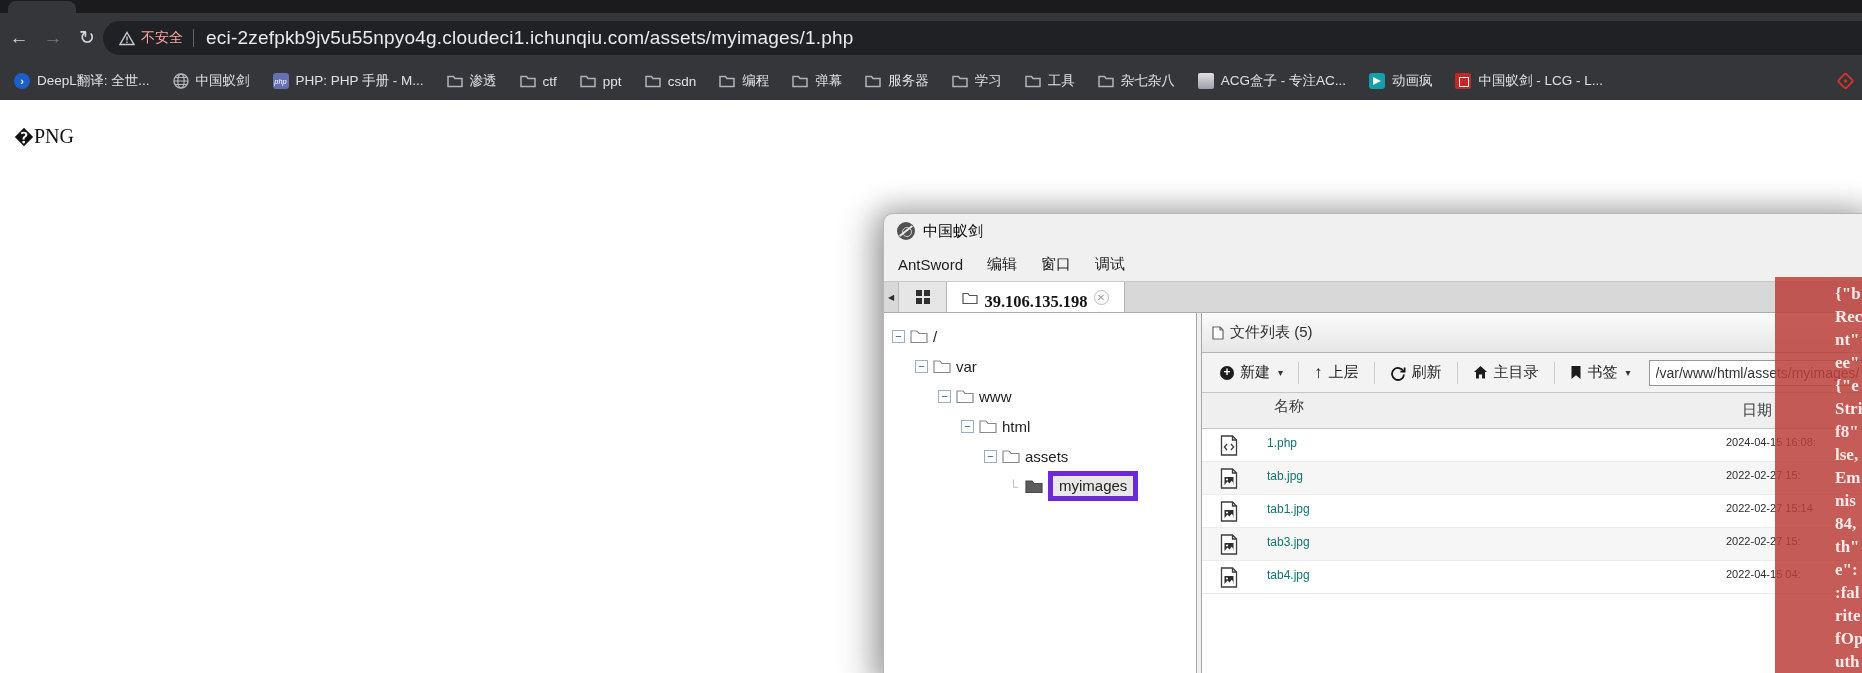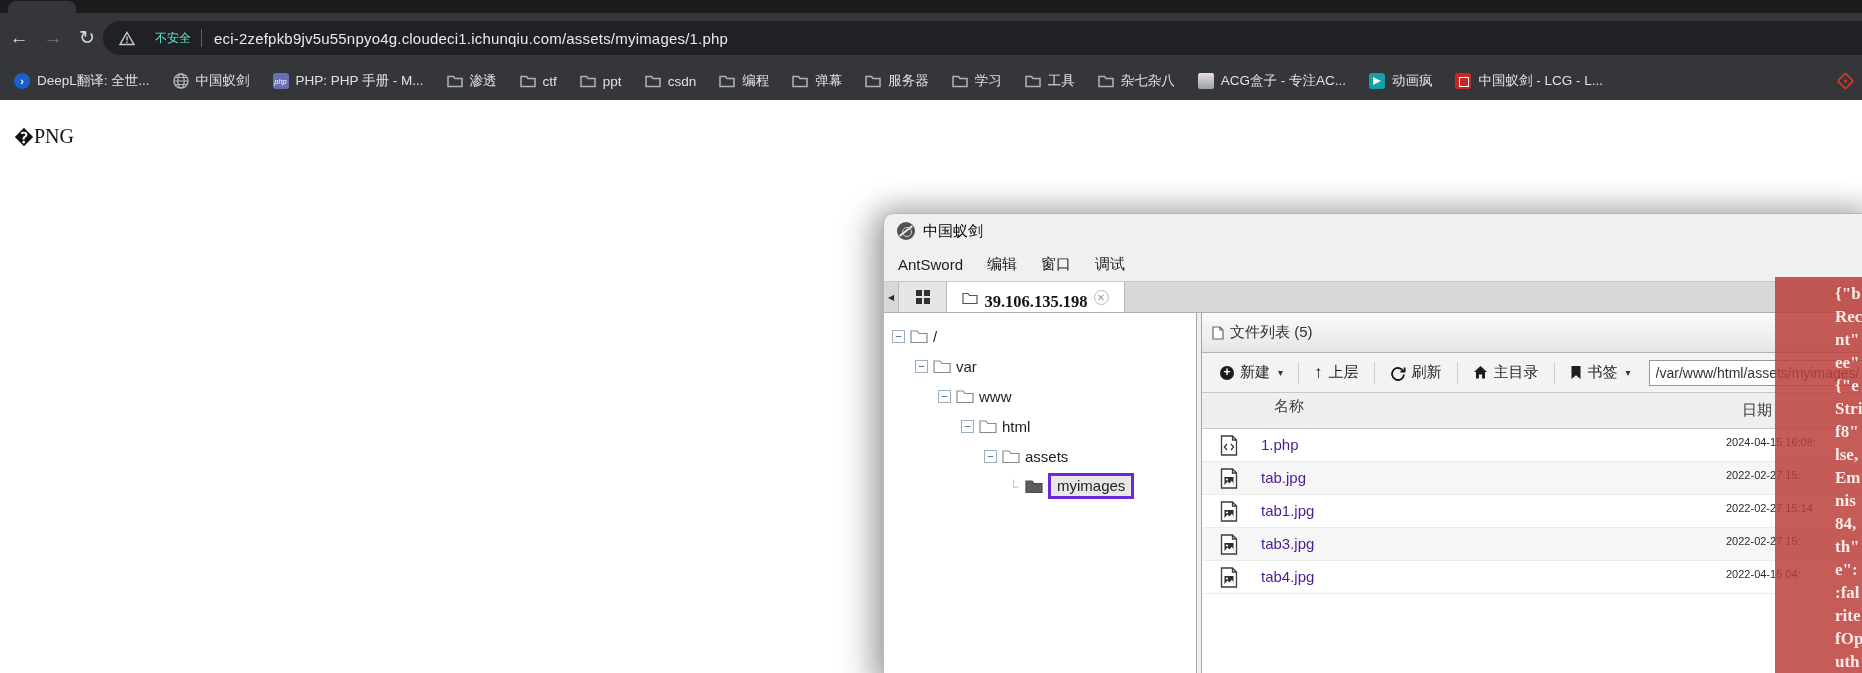--- a/index.html
+++ b/index.html
@@ -7,23 +7,23 @@
   body { position:relative; background:#fff; font-family:"Liberation Sans",sans-serif; }
 
   
   .tabstrip { position:absolute; left:0; top:0; width:100%; height:13px; background:#1b1b1d; z-index:1; }
   .tab-remnant { position:absolute; left:8px; bottom:0; width:68px; height:12px; background:#35363a; border-radius:8px 8px 0 0; }
   .navbar { position:absolute; left:0; top:13px; width:100%; height:49px; background:#35363a; z-index:1; display:flex; align-items:center; }
   .nav-ic { width:30px; text-align:center; font-size:19px; color:#d5d9dd; margin-left:4px; cursor:pointer; }
   .nav-ic.dim { color:#74787d; }
   .omnibox { position:absolute; left:103px; top:8px; right:-20px; height:34px; background:#202124; border-radius:17px; display:flex; align-items:center; padding-left:16px; }
   .warn-ic { display:inline-flex; margin-right:6px; }
-  .sec-label { color:#5eead4; font-size:12px; margin-right:10px;margin-left:14px; }
+  .sec-label { color:#fca5a5; font-size:14px; margin-right:10px; }
   .omni-sep { width:1px; height:18px; background:#5f6368; margin-right:12px; }
-  .url-text { color:#e8eaed; font-size:15px; letter-spacing:.2px; white-space:nowrap; }
+  .url-text { color:#e8eaed; font-size:19px; letter-spacing:.2px; white-space:nowrap; }
 
   .bmbar { position:absolute; left:0; top:62px; width:100%; height:38px; background:#35363a; z-index:1; display:flex; align-items:center; padding-left:14px; gap:23px; }
   .bm { display:flex; align-items:center; gap:7px; color:#dfe1e5; font-size:13.5px; white-space:nowrap; cursor:pointer; }
   .fav { width:16px; height:16px; display:inline-flex; align-items:center; justify-content:center; flex:0 0 auto; }
   .fav-deepl { background:#1b5fc8; border-radius:50%; color:#fff; font-size:11px; font-weight:bold; line-height:1; }
   .fav-php { background:#666fb1; border-radius:3px; color:#fff; font-size:7.5px; font-weight:normal; font-style:italic; }
   .fav-acg { background:linear-gradient(#e7dde0,#9aa0ab); border-radius:2px; }
   .fav-anigamer { background:#13a0a8; border-radius:3px; position:relative; }
   .fav-anigamer::after { content:""; position:absolute; left:4px; top:4px; border-left:8px solid #fff; border-top:4px solid transparent; border-bottom:4px solid transparent; }
   .fav-52pojie { background:#c42724; border-radius:2px; position:relative; }
@@ -54,38 +54,38 @@
   .as-body { position:absolute; top:99px; bottom:0; left:0; right:0; display:flex; }
   .dir-panel { width:313px; flex:0 0 auto; border-right:1px solid #a6a6a6; display:flex; flex-direction:column; }
   .file-panel { flex:1; margin-left:4px; border-left:1px solid #a6a6a6; display:flex; flex-direction:column; background:#fff; }
   .panel-hd { height:40px; flex:0 0 auto; background:linear-gradient(#fbfbfb,#e6e6e6); border-bottom:1px solid #b3b3b3; display:flex; align-items:center; gap:6px; padding:0 10px; font-size:15px; color:#2f2f2f; }
   .collapse { margin-left:auto; color:#444; font-size:17px; font-weight:bold; cursor:pointer; }
 
   .tree { flex:1; background:#fff; padding-top:8px; font-size:15px; color:#222; overflow:hidden; }
   .trow { height:30px; display:flex; align-items:center; gap:5px; cursor:pointer; }
   .texp { width:13px; height:13px; border:1px solid #9ab0c2; background:#fdfdfd; color:#35546d; font-size:11px; line-height:10px; text-align:center; flex:0 0 auto; }
   .tconn { color:#bdbdbd; font-size:13px; width:13px; text-align:center; flex:0 0 auto; }
-  .tlabel-box { background:#e8e8e8; border:3px solid #6d28d9; padding:0 6px; line-height:20px; }
+  .tlabel-box { background:#e8e8e8; border:5px solid #6d28d9; padding:0 6px; line-height:20px; }
 
   .ftoolbar { height:40px; flex:0 0 auto; background:#f3f3f3; border-bottom:1px solid #c6c6c6; display:flex; align-items:center; padding-left:8px; font-size:15px; color:#1f1f1f; }
   .fbtn { display:flex; align-items:center; gap:6px; padding:0 10px; cursor:pointer; white-space:nowrap; }
   .tb-sep { width:1px; height:22px; background:#ccc; margin:0 5px; }
   .caret { font-size:10px; color:#333; margin-left:2px; }
   .ic-plus { width:14px; height:14px; border-radius:50%; background:#1c1c1c; color:#fff; font-size:12px; line-height:13px; text-align:center; font-weight:bold; }
   .ic-up { font-size:17px; font-weight:bold; color:#111; }
   .path-input { margin-left:8px; flex:1; margin-right:-20px; height:26px; border:1px solid #979797; background:#fff; font-size:14px; color:#333; padding:0 6px; font-family:"Liberation Sans",sans-serif; }
 
   .ftable { position:relative; flex:1; }
   .fhead { position:relative; height:36px; background:#efefef; border-bottom:1px solid #c6c6c6; font-size:15px; color:#3d3d3d; }
   .fhead .c-name { position:absolute; left:72px; top:4px;font-family:Liberation Mono, monospace; }
   .fhead .c-date { position:absolute; left:540px; top:8px;text-align:right; }
   .frow { position:relative; height:33px; border-bottom:1px solid #ececec; cursor:pointer; }
   .frow:nth-child(even) { background:#f6f6f6; }
   .frow .fico { position:absolute; left:18px; top:6px; }
-  .frow .fname { position:absolute; left:59px; top:7px; font-size:15px; color:#4c1d95; }
+  .frow .fname { position:absolute; left:65px; top:7px; font-size:12px; color:#0f766e; }
   .frow .fdate { position:absolute; left:524px; top:7px; font-size:11px; color:#2b2b2b; white-space:nowrap; }
 
   
   .red-overlay { position:absolute; left:1775px; top:277px; right:-60px; bottom:-10px; background:rgba(188,63,57,.85);
                  z-index:3; padding:5px 0 0 60px; overflow:hidden; }
   .red-overlay div { font-family:"Liberation Serif",serif; font-weight:bold; font-size:17px; line-height:23px; color:#f7eae8; white-space:pre; }
 </style>
 </head>
 <body>
 

